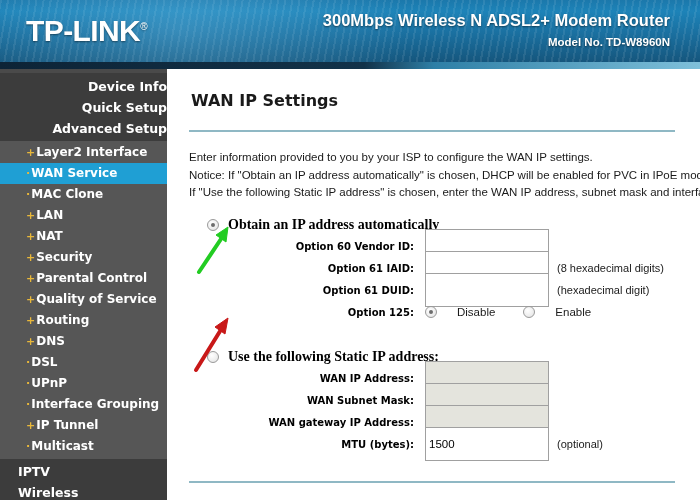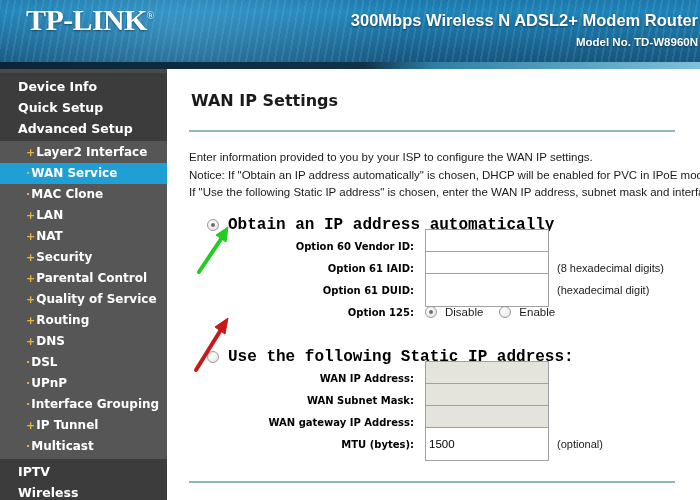--- a/index.html
+++ b/index.html
@@ -40,36 +40,36 @@
   .banner-glow {
     position: absolute;
     left: -80px; top: -120px;
     width: 520px; height: 300px;
     border-radius: 50%;
     background: radial-gradient(ellipse at center, rgba(120,200,240,0.30) 0%, rgba(120,200,240,0.0) 62%);
     pointer-events: none;
   }
   .logo {
     position: absolute;
-    left: 26px; top: 3px;
+    left: 26px; top: 14px;
     color: #ffffff;
     font-size: 30px;
     font-weight: bold;
     letter-spacing: -0.6px;
-    font-family: Liberation Serif, serif;
+    font-family: Liberation Sans, sans-serif;
     text-shadow: 0 1px 2px rgba(0,0,0,0.45);
   }
   .logo sup {
     font-size: 10px;
     vertical-align: super;
     font-weight: normal;
   }
   .banner-right {
     position: absolute;
-    right: 2px; top: 11px;
+    right: 30px; top: 11px;
     text-align: right;
     color: #ffffff;
   }
   .banner-title {
     font-size: 16.5px;
     font-weight: bold;
     white-space: nowrap;
     text-shadow: 0 1px 2px rgba(0,0,0,0.5);
   }
   .banner-model {
@@ -93,20 +93,21 @@
   
   .sidebar {
     width: 167px;
     flex: 0 0 167px;
     background: #4a4a4a;
     padding-top: 4px;
   }
   .nav-top {
     background: #3c3c3c;
     padding: 3px 0 2px 0;
+    text-align: right;
   }
   .nav-sub {
     background: #565656;
     padding: 1px 0 2px 0;
   }
   .nav-bottom {
     background: #3c3c3c;
     padding: 2px 0 4px 0;
   }
   .nav-item {
@@ -174,24 +175,24 @@
   .opt-row {
     display: flex;
     align-items: center;
     margin-left: 22px;
     height: 20px;
   }
   .opt-row .radio {
     margin-right: 9px;
   }
   .opt-label {
-    font-size: 16px;
+    font-size: 14px;
     font-weight: bold;
     color: #000000;
-    font-family: Liberation Mono, monospace;
+    font-family: Liberation Serif, serif;
     white-space: nowrap;
   }
 
   .radio {
     width: 12px; height: 12px;
     border-radius: 50%;
     border: 1px solid #9a9a9a;
     background: radial-gradient(circle at 38% 34%, #ffffff 0%, #ededed 62%, #dcdcdc 100%);
     display: inline-block;
     position: relative;
@@ -239,21 +240,21 @@
   }
   .field-hint {
     margin-left: 8px;
     font-size: 11px;
     color: #1a1a1a;
     white-space: nowrap;
   }
   .inline-radios {
     display: flex;
     align-items: center;
-    gap: 6px;
+    gap: 18px;
     height: 19px;
   }
   .inline-radios .ir-label {
     font-size: 11.5px;
     color: #1a1a1a;
     margin-right: 10px;
     margin-left: 2px;
   }
 
   

